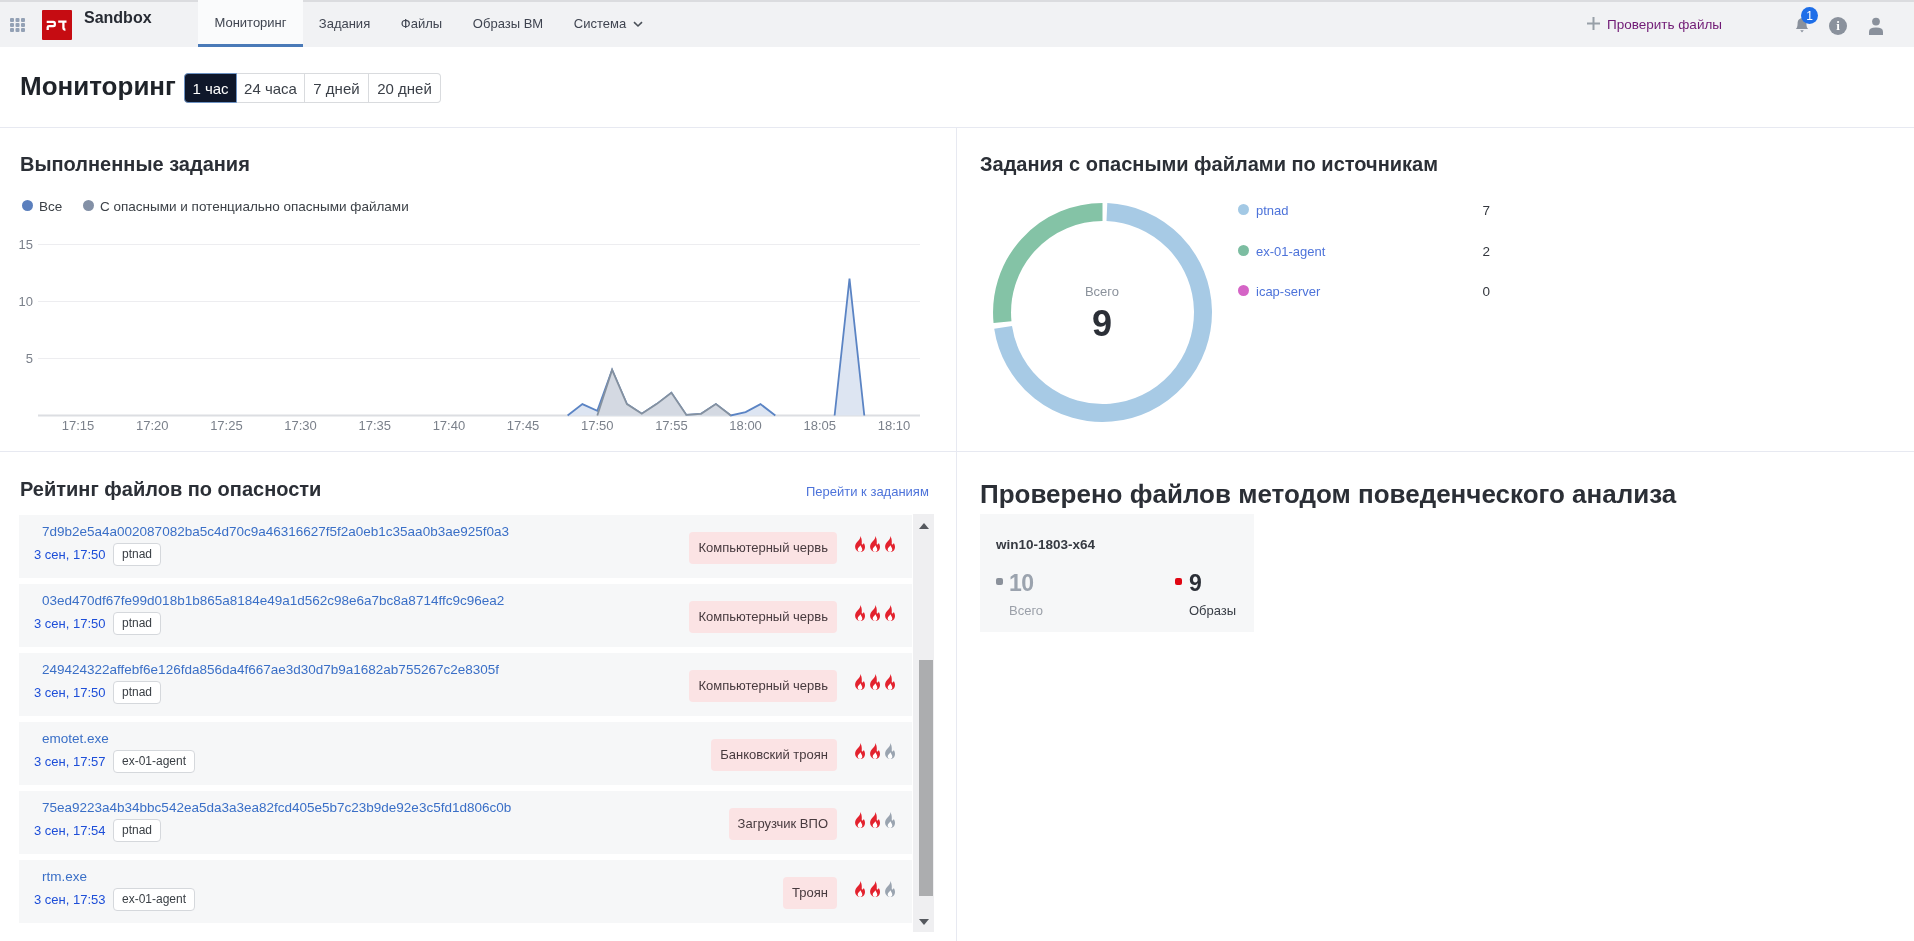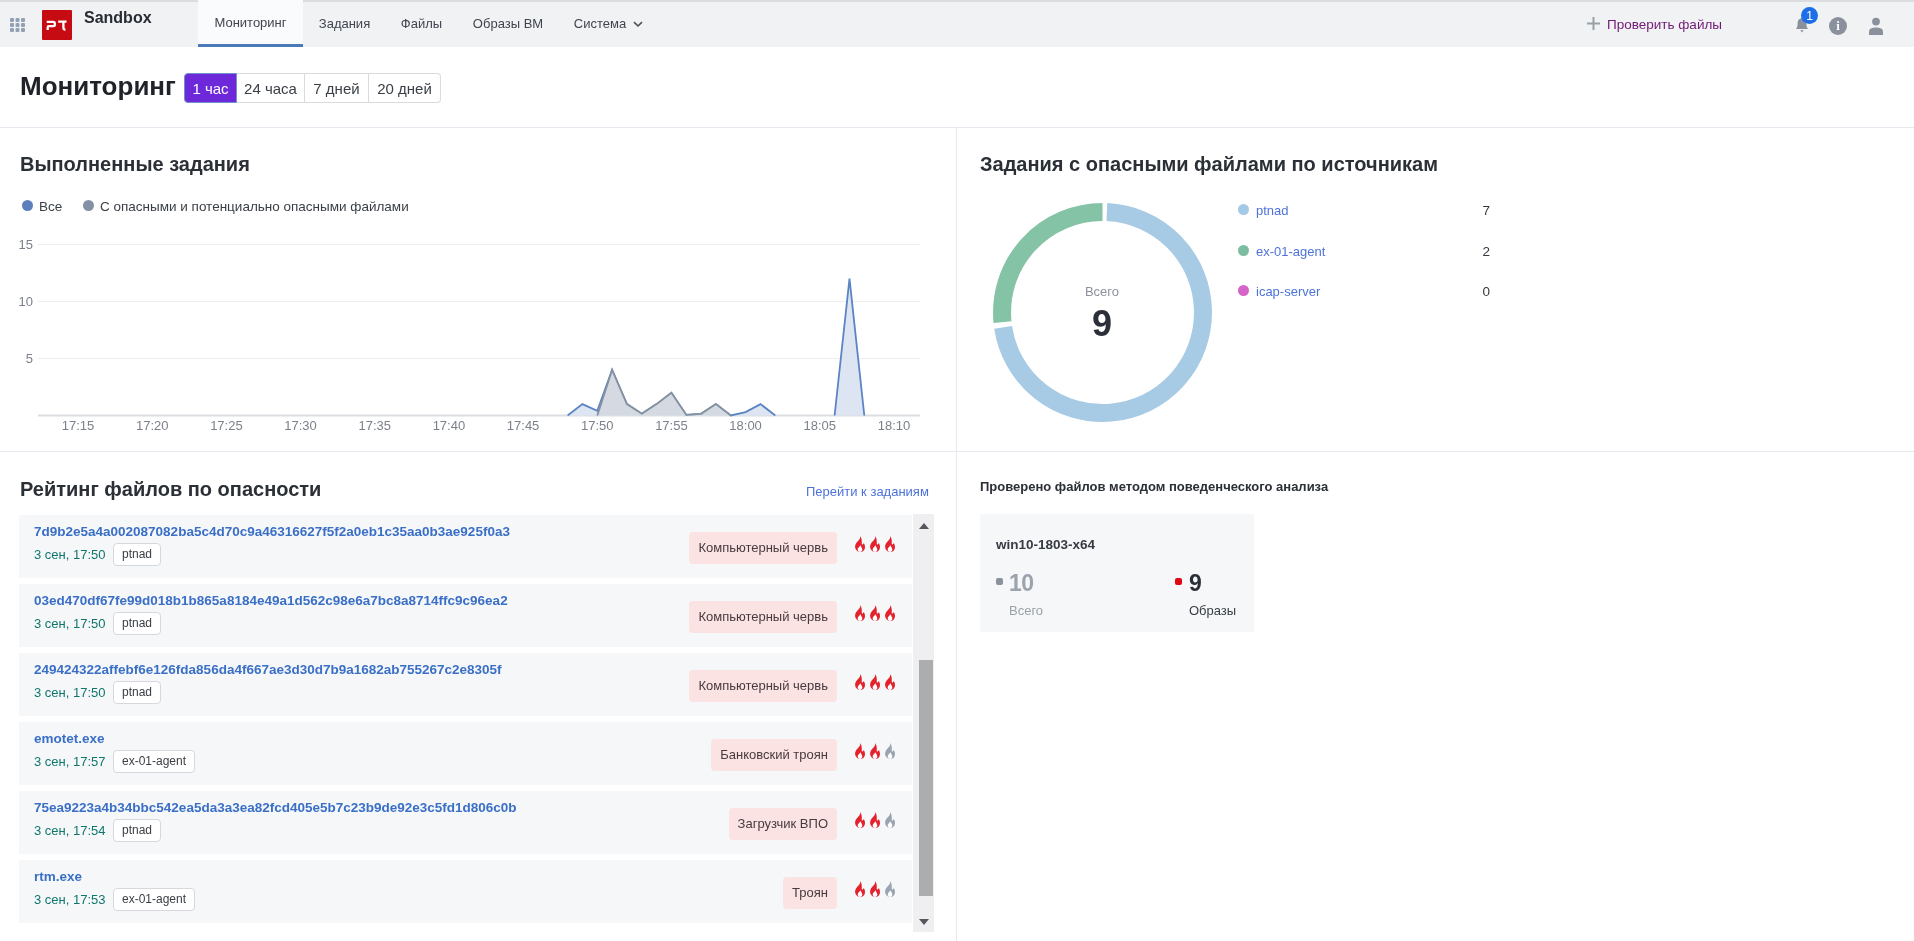--- a/index.html
+++ b/index.html
@@ -9,30 +9,30 @@
 #hdr{position:absolute;left:0;top:0;width:1914px;height:47px;background:#f1f2f4}
 #topline{position:absolute;left:0;top:0;width:1914px;height:2px;background:#dbdcdf}
 .navtab{position:absolute;top:0;height:47px;font-size:13px;color:#3f4450;display:flex;align-items:center;justify-content:center;white-space:nowrap}
 #tab-active{left:198px;width:105px;background:#fafbfc;border-bottom:3px solid #4a7ab8}
 .sandbox{position:absolute;left:84px;top:0;height:36px;display:flex;align-items:center;font-size:16px;font-weight:bold;color:#272b33}
 .logo{position:absolute;left:42px;top:10px;width:30px;height:30px;background:#c60c12;border-radius:1px}
 
 h1{position:absolute;left:20px;top:71px;font-size:26px;font-weight:bold;color:#1f2329}
 .btng{position:absolute;left:184px;top:73px;height:30px;display:flex;font-size:15px}
 .btng div{display:flex;align-items:center;justify-content:center;border:1px solid #d9dbde;border-left:none;background:#fff;color:#3b4048}
-.btng div:first-child{background:#6d28d9;color:#fff;border:1px solid #6d92c3;border-radius:4px 0 0 4px}
+.btng div:first-child{background:#0f172a;color:#fff;border:1px solid #6d92c3;border-radius:4px 0 0 4px}
 .btng div:last-child{border-radius:0 4px 4px 0}
 .sep{position:absolute;background:#e7e9f1}
 .title{position:absolute;font-size:20px;font-weight:bold;color:#2b2f36}
 .leg{position:absolute;font-size:13.5px;color:#3b4046}
 .dot{position:absolute;border-radius:50%}
 
 .row{position:absolute;left:19px;width:893px;height:63px;background:#f6f7f8}
-.flink{position:absolute;left:15px;top:9px;font-size:13.5px;font-weight:bold;color:#3a6fc7}
-.fdate{position:absolute;left:15px;top:32px;font-size:13px;color:#0f766e}
+.flink{position:absolute;left:23px;top:9px;font-size:13.5px;font-weight:normal;color:#3a6fc7}
+.fdate{position:absolute;left:15px;top:32px;font-size:13px;color:#1d4ed8}
 .ftag{position:absolute;left:94px;top:28px;height:23px;border:1px solid #d5d8dc;border-radius:4px;background:#fff;font-size:12px;color:#3b4046;display:flex;align-items:center;padding:0 8px}
 .fbadge{position:absolute;right:75px;top:17px;height:23px;border-radius:4px;background:#fbe3e4;font-size:13px;color:#473a3e;display:flex;align-items:center;padding:16px 9px}
 .flames{position:absolute;right:16px;top:21px;display:flex;gap:3px}
 .flames svg{width:12px;height:16px}
 
 .dleg{position:absolute;font-size:13px;color:#4d73da}
 .dval{position:absolute;font-size:13.5px;color:#33373e;width:20px;text-align:right}
 
 #card{position:absolute;left:980px;top:514px;width:274px;height:118px;background:#f6f7f8}
 </style></head>
@@ -275,21 +275,21 @@
           </svg>
         </div>
       </div>
     </div>
 
 <div class="abs" style="left:913px;top:514px;width:21px;height:418px;background:#efeff1"></div>
 <div class="abs" style="left:919px;top:660px;width:14px;height:236px;background:#acadaf"></div>
 <div class="abs" style="left:919px;top:523px;width:0;height:0;border-left:5px solid transparent;border-right:5px solid transparent;border-bottom:6px solid #55585e"></div>
 <div class="abs" style="left:919px;top:919px;width:0;height:0;border-left:5px solid transparent;border-right:5px solid transparent;border-top:6px solid #55585e"></div>
 
-<div class="title" style="left:980px;top:479px;font-size:13px">Проверено файлов методом поведенческого анализа</div>
+<div class="title" style="left:980px;top:479px;font-size:26px">Проверено файлов методом поведенческого анализа</div>
 <div id="card">
   <div class="abs" style="left:16px;top:23px;font-size:13.5px;font-weight:bold;color:#363a42">win10-1803-x64</div>
   <div class="abs" style="left:16px;top:64px;width:7px;height:7px;border-radius:2px;background:#8b919b"></div>
   <div class="abs" style="left:29px;top:56px;font-size:23px;font-weight:bold;color:#9ba3ae;letter-spacing:-0.5px">10</div>
   <div class="abs" style="left:29px;top:89px;font-size:13px;color:#9ba0a9">Всего</div>
   <div class="abs" style="left:195px;top:64px;width:7px;height:7px;border-radius:2px;background:#e00613"></div>
   <div class="abs" style="left:209px;top:56px;font-size:23px;font-weight:bold;color:#2b2f37">9</div>
   <div class="abs" style="left:209px;top:89px;font-size:13px;color:#383d45">Образы</div>
 </div>
 </div>

